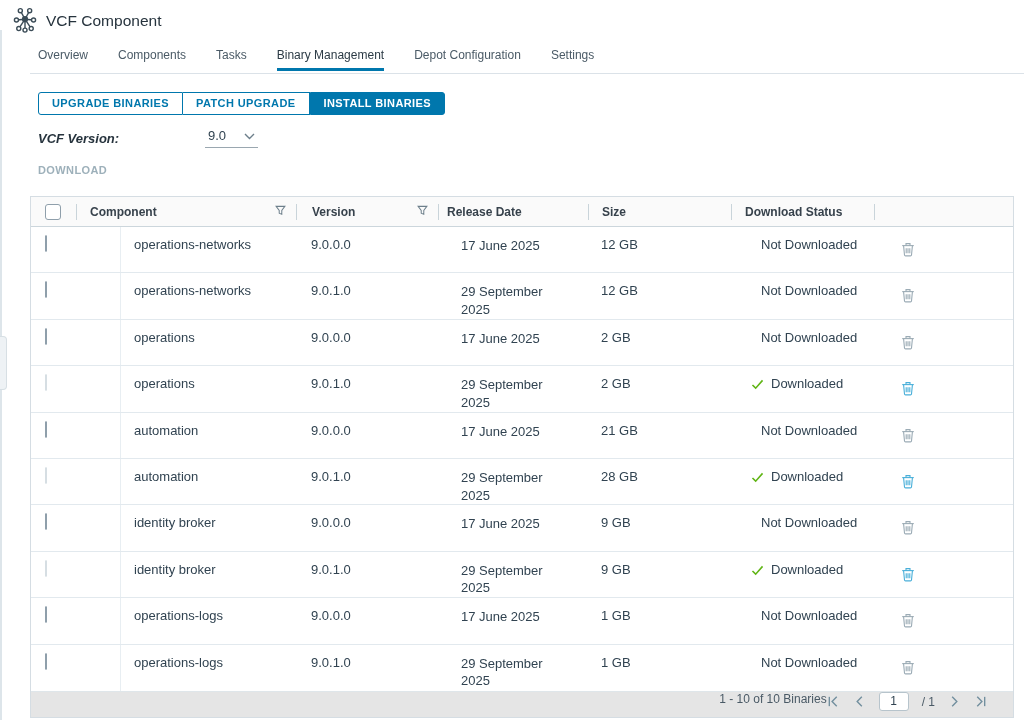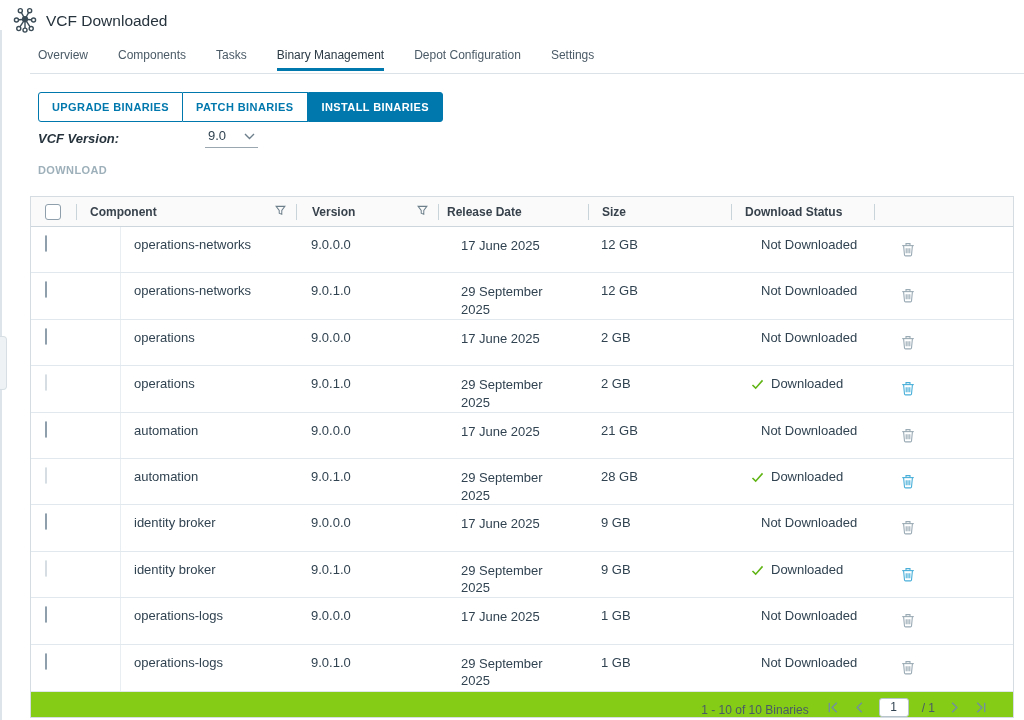--- a/index.html
+++ b/index.html
@@ -17,21 +17,21 @@
   .title { position:absolute; left:46px; top:12px; font-size:15.5px; font-weight:500; color:#26333d; }
 
   
   .tabs { position:absolute; left:38px; top:48px; display:flex; gap:30px; }
   .tab { font-size:12px; color:#4a5a66; padding-bottom:9px; cursor:pointer; white-space:nowrap; }
   .tab.active { color:#2b3a45; border-bottom:3px solid #0077ad; padding-bottom:6px; }
   .tab-divider { position:absolute; left:30px; right:0; top:73px; height:1px; background:#dbe2e8; }
 
   
   .segs { position:absolute; left:38px; top:92px; display:flex; }
-  .seg { height:30px; padding:0 13px; border:1px solid #0077ad; color:#0077ad; background:#fff;
+  .seg { height:23px; padding:0 13px; border:1px solid #0077ad; color:#0077ad; background:#fff;
          font-size:11px; font-weight:700; letter-spacing:.4px; line-height:21px; cursor:pointer;
          font-family:inherit; white-space:nowrap; }
   .seg + .seg { border-left-width:0; }
   .seg:first-child { border-radius:3px 0 0 3px; }
   .seg:last-child { border-radius:0 3px 3px 0; border-left-width:1px; }
   .seg.active { background:#0077ad; color:#fff; }
 
   
   .version-label { position:absolute; left:38px; top:131px; font-size:13px; font-weight:700; color:#26333d;font-style:italic; }
   .version-select { position:absolute; left:205px; top:128px; display:inline-flex; align-items:center; gap:18px;
@@ -64,22 +64,22 @@
   .cell-status { padding-left:20px; display:flex; align-items:flex-start; gap:7px; }
   .cell-status .check-icon { margin-top:2px; }
   .cell-status.no-icon { padding-left:30px; }
   .cell-actions { padding:15px 0 0 27px; }
   .cb { width:16px; height:16px; border:1px solid #8f9fab; border-radius:3px; background:#fff; cursor:pointer; }
   .cb.disabled { border-color:#d6dee3; cursor:default; }
   .trash { color:#9babb5; background:none; border:none; padding:0; cursor:default; }
   .trash.enabled { color:#49afd9; cursor:pointer; }
 
   
-  .tfoot { background:#84cc16; border-top:1px solid #dfe6ea; height:26px; display:flex; align-items:flex-end;
-           justify-content:flex-end; gap:18px; padding-right:26px; font-size:12px; color:#4a5a66; }
+  .tfoot { background:#e5e5e5; border-top:1px solid #dfe6ea; height:26px; display:flex; align-items:flex-start;
+           justify-content:flex-end; gap:0; padding-right:26px; font-size:12px; color:#4a5a66; }
   .pager { display:flex; align-items:center; gap:13px; color:#728f9e; }
   .pager .pg-btn { background:none; border:none; color:#728f9e; padding:0; display:flex; align-items:center; cursor:pointer; }
   .page-box { width:30px; height:19px; border:1px solid #b7c4cc; border-radius:3px; background:#fff;
               text-align:center; font-size:12px; line-height:17px; color:#314351; }
   .page-total { color:#4a5a66; }
 </style>
 </head>
 <body>
 
 <div class="page">
@@ -98,35 +98,35 @@
       <line x1="18" y1="17" x2="26" y2="29"></line>
       <circle cx="12" cy="6" r="2.6" fill="#fff"></circle>
         <circle cx="24" cy="6" r="2.6" fill="#fff"></circle>
       <circle cx="7" cy="18" r="2.6" fill="#fff"></circle>
         <circle cx="29" cy="18" r="2.6" fill="#fff"></circle>
       <circle cx="10" cy="29" r="2.6" fill="#fff"></circle>
         <circle cx="18" cy="31" r="2.6" fill="#fff"></circle>
       <circle cx="26" cy="29" r="2.6" fill="#fff"></circle>
     </svg>
   </span>
-  <h1 class="title">VCF Downloaded</h1>
+  <h1 class="title">VCF Component</h1>
 
   <nav class="tabs">
       <div class="tab">Overview</div>
       <div class="tab">Components</div>
       <div class="tab">Tasks</div>
       <div class="tab active">Binary Management</div>
       <div class="tab">Depot Configuration</div>
       <div class="tab">Settings</div>
     </nav>
   <div class="tab-divider"></div>
 
   <div class="segs">
       <button class="seg">UPGRADE BINARIES</button>
-      <button class="seg">PATCH BINARIES</button>
+      <button class="seg">PATCH UPGRADE</button>
       <button class="seg active">INSTALL BINARIES</button>
     </div>
 
   <div class="version-label">VCF Version:</div>
   <div class="version-select">
     <span>9.0</span>
     <span class="caret">
       <svg width="11" height="7" viewBox="0 0 11 7" fill="none" stroke="currentColor" stroke-width="1.4">
           <path d="M1 1l4.5 4.5L10 1"></path>
         </svg>

